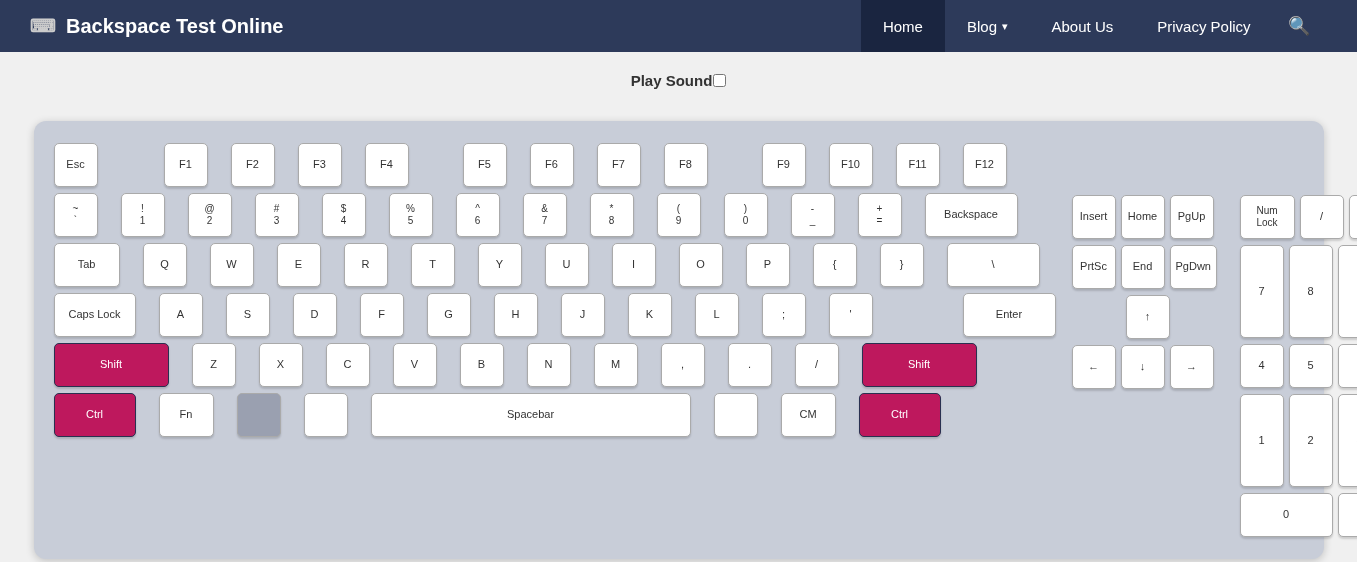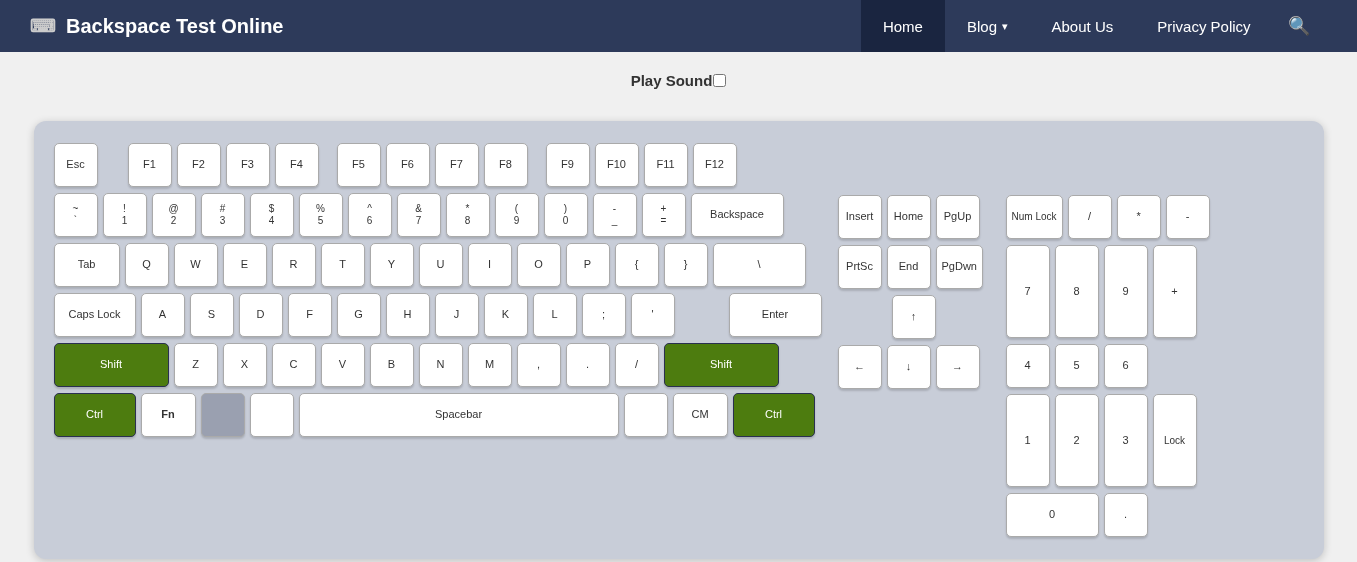--- a/index.html
+++ b/index.html
@@ -88,21 +88,21 @@
     }
 
     .keyboard-main {
       display: flex;
       flex-direction: column;
       gap: 6px;
     }
 
     .keyboard-row {
       display: flex;
-      gap: 5px;
+      gap: 23px;
       align-items: center;
     }
 
     
     .key {
       background: white;
       border: 1px solid #aaa;
       border-radius: 5px;
       display: flex;
       flex-direction: column;
@@ -113,33 +113,33 @@
       cursor: pointer;
       box-shadow: 0 2px 2px rgba(0,0,0,0.15);
       min-height: 44px;
       min-width: 44px;
       padding: 3px 5px;
       text-align: center;
       line-height: 1.2;
       user-select: none;
     }
     .key.dark {
-      background: #4d7c0f;
+      background: #be185d;
       color: white;
       border-color: #2a3050;
     }
     .key.wide-backspace { min-width: 93px; }
     .key.wide-tab { min-width: 66px; }
     .key.wide-capslock { min-width: 82px; }
     .key.wide-enter { min-width: 93px; }
     .key.wide-shift-l { min-width: 115px; }
     .key.wide-shift-r { min-width: 115px; }
     .key.wide-ctrl { min-width: 82px; }
     .key.wide-spacebar { min-width: 320px; }
-    .key.wide-fn { min-width: 55px; font-weight: bold; }
+    .key.wide-fn { min-width: 55px; }
     .key.wide-win { min-width: 44px; }
     .key.wide-cm { min-width: 55px; }
     .key.wide-numlock { min-width: 55px; }
     .key-top { font-size: 10px; }
     .key-bottom { font-size: 10px; }
 
     
     .nav-cluster {
       display: flex;
       flex-direction: column;

